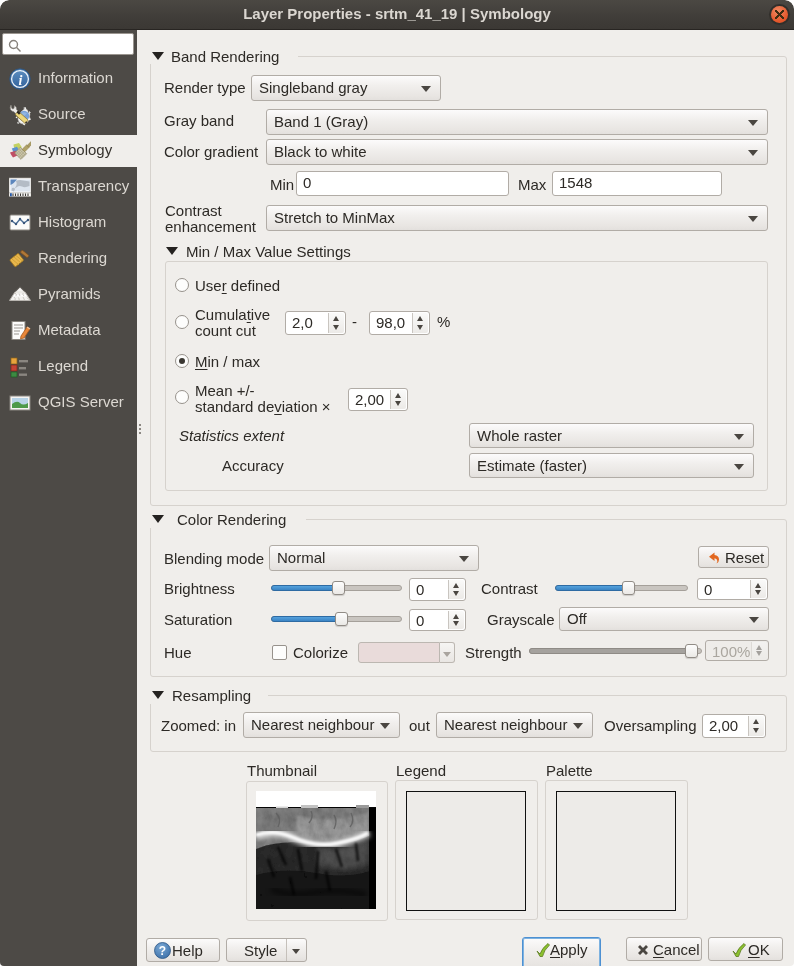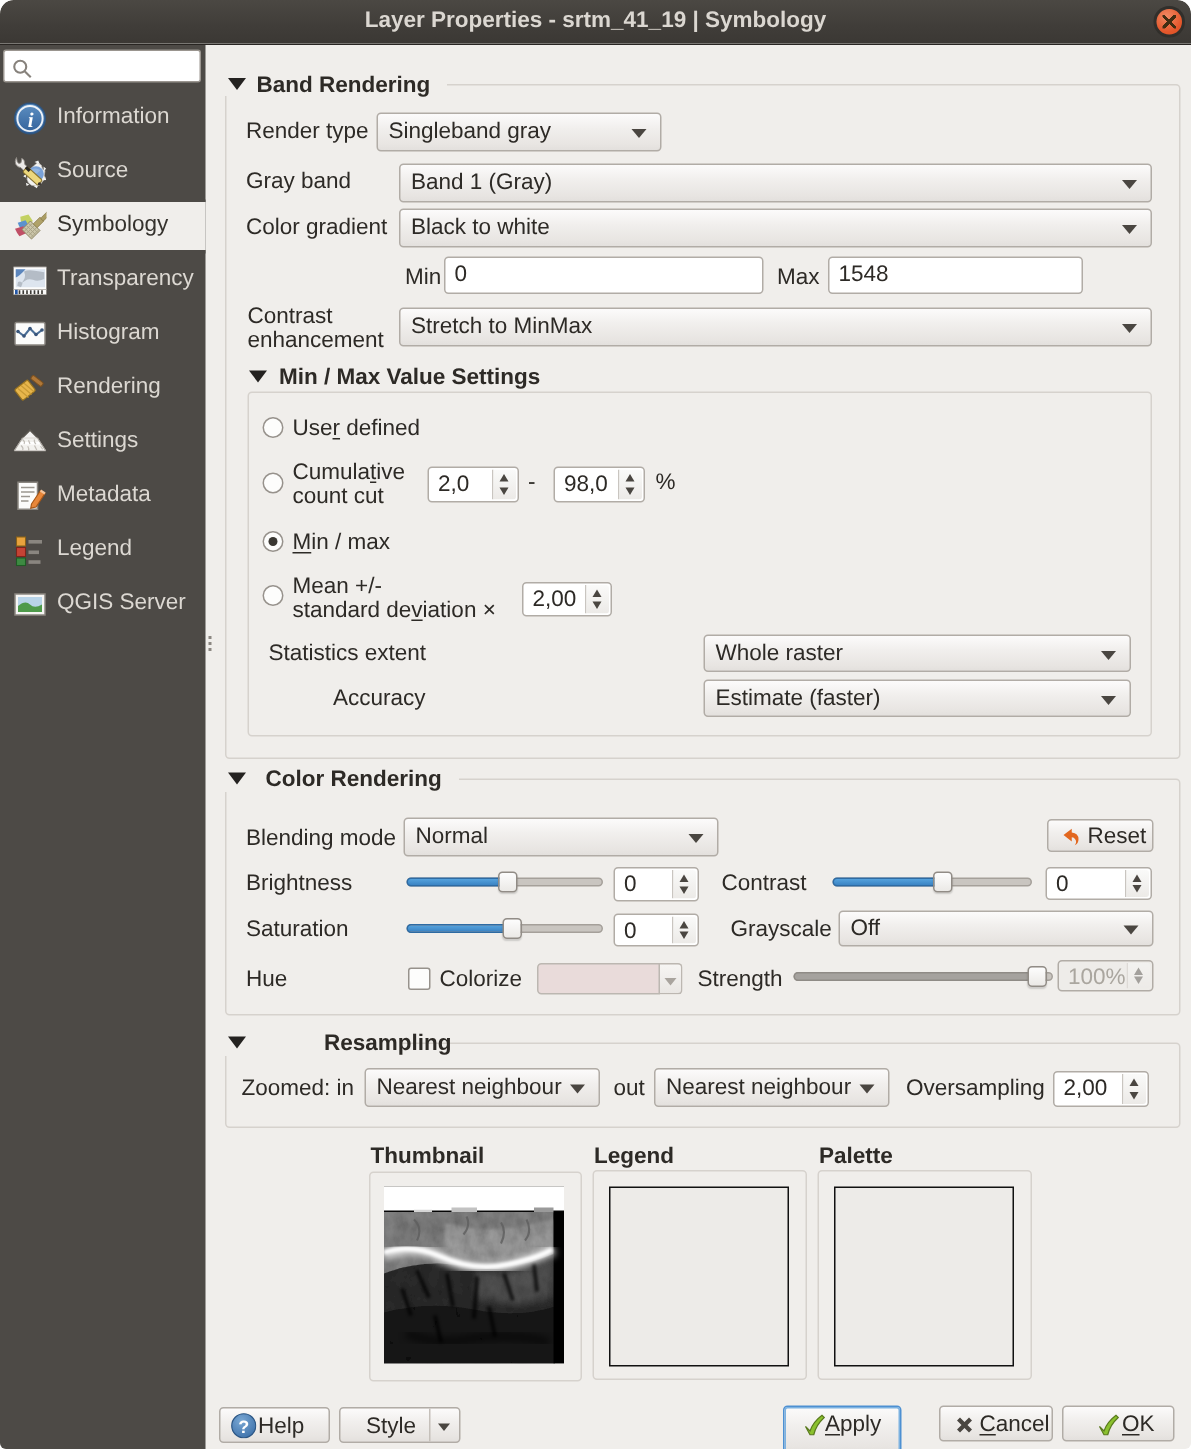--- a/index.html
+++ b/index.html
@@ -20,21 +20,21 @@
    linear-gradient(-45deg, transparent 42%, #412d12 42%, #412d12 58%, transparent 58%); }
 
 #sidebar { position:absolute; left:0; top:30px; width:137px; height:936px; background:#4d4a46; }
 #search { position:absolute; left:2px; top:3px; width:132px; height:22px; background:#fff; border:1px solid #9a958f; border-radius:2px; }
 .sideitem { position:absolute; left:0; width:137px; height:36px; color:#dcd8d2; }
 .sideitem.sel { background:linear-gradient(#4d4a46 0, #4d4a46 2px, #f0eeeb 2px, #f0eeeb 34px, #4d4a46 34px); color:#35322d;padding-left:20px; }
 .sideitem .ic { position:absolute; left:9px; top:7px; width:22px; height:22px; }
 .sideitem .tx { position:absolute; left:38px; top:8px; }
 
 .lab { position:absolute; white-space:nowrap; }
-.bold { font-weight:bold; }
+.bold { font-weight:normal; }
 .combo { position:absolute; background:linear-gradient(#fcfbfb, #f1efed 40%, #e8e5e2 85%, #e3e0dd);
   border:1px solid #b1aca6; border-radius:3px; }
 .combo .ct { position:absolute; left:7px; top:3px; white-space:nowrap; }
 .combo .ar { position:absolute; right:9px; top:10px; width:0; height:0;
   border-left:5px solid transparent; border-right:5px solid transparent; border-top:6px solid #4a4641; }
 .tri { position:absolute; width:0; height:0; border-left:6px solid transparent; border-right:6px solid transparent; border-top:8px solid #242220; }
 .group { position:absolute; border:1px solid #d6d2cd; border-radius:3px; }
 .input { position:absolute; background:#fff; border:1px solid #b1aca6; border-radius:3px; }
 .input .it { position:absolute; left:6px; top:2px; }
 .spinbtns { position:absolute; right:1px; top:1px; bottom:1px; width:16px;
@@ -142,21 +142,21 @@
     </div>
     <div class="sideitem" style="top:247px">
       <svg class="ic" viewBox="0 0 22 22">
         <path d="M11 2 L17 8 L5 8 Z" fill="#5a5650"></path>
         <path d="M11 3.5 L16 8.5 L6 8.5 Z" fill="#f4f3f1"></path>
         <path d="M0.5 16.5 L6 8 L16 8 L21.5 16.5 Z" fill="#f2f1ee" stroke="#d0ccc6" stroke-width=".5"></path>
         <path d="M4.5 11.5 H17.5" stroke="#ffffff" stroke-width="1.6"></path>
         <path d="M6 9 Q8 10.5 7 12 M10 9.5 L11 12 M14 9 Q13.5 11 15 12 M5 13 Q7 15 6 16 M9.5 13.5 Q10.5 15 10 16.5 M14 13 L15.5 16 M18 13.5 L19.5 15.5" fill="none" stroke="#c2beb8" stroke-width=".8"></path>
         <path d="M0.5 16.5 L6 8 M16 8 L21.5 16.5" stroke="#a8a49e" stroke-width=".7"></path>
       </svg>
-      <div class="tx">Settings</div>
+      <div class="tx">Pyramids</div>
     </div>
     <div class="sideitem" style="top:283px">
       <svg class="ic" viewBox="0 0 22 22">
         <rect x="3" y="1.5" width="13" height="18" fill="#fcfcfb" stroke="#8a8680" stroke-width="1"></rect>
         <path d="M5 5 H14 M5 8 H14 M5 11 H11 M5 14 H10" stroke="#9a9690" stroke-width="1"></path>
         <path d="M12 16 L18 7 L21 9 L15 18 L11.5 18.8 Z" fill="#e8873a" stroke="#a85818" stroke-width=".8"></path>
         <path d="M18 7 L21 9" stroke="#f4c49a" stroke-width="1.5"></path>
       </svg>
       <div class="tx">Metadata</div>
     </div>
@@ -255,21 +255,21 @@
   <div class="lab" style="left:195px; top:382px;">Mean +/-</div>
   <div class="lab" style="left:195px; top:398px;">standard de<u>v</u>iation ×</div>
   <div class="input" style="left:348px; top:388px; width:60px; height:23px;">
       <span class="it">2,00</span>
       <span class="spinbtns">
         <span class="up"></span>
         <span class="dn"></span>
       </span>
     </div>
 
-  <div class="lab" style="left:179px; top:427px;">Statistics extent</div>
+  <div class="lab" style="left:179px; top:427px;font-style:italic;">Statistics extent</div>
   <div class="combo" style="left:469px; top:423px; width:285px; height:25px;">
       <span class="ct">Whole raster</span>
       <span class="ar"></span>
     </div>
   <div class="lab" style="left:184px; top:457px;margin-left:38px;">Accuracy</div>
   <div class="combo" style="left:469px; top:453px; width:285px; height:25px;">
       <span class="ct">Estimate (faster)</span>
       <span class="ar"></span>
     </div>
 
@@ -349,21 +349,21 @@
       <span class="it" style="color:#aaa69f;">100%</span>
       <span class="spinbtns" style="opacity:.45;">
         <span class="up"></span>
         <span class="dn"></span>
       </span>
     </div>
 
   <div class="group" style="left:150px; top:695px; width:637px; height:57px;"></div>
   <div style="position:absolute; left:146px; top:687px; width:122px; height:17px; background:#f0eeeb;"></div>
   <div class="tri" style="left:152px; top:691px;"></div>
-  <div class="lab bold" style="left:172px; top:687px;margin-left:44px;">Resampling</div>
+  <div class="lab bold" style="left:172px; top:687px;">Resampling</div>
 
   <div class="lab" style="left:161px; top:717px;">Zoomed: in</div>
   <div class="combo" style="left:243px; top:712px; width:157px; height:26px;">
       <span class="ct">Nearest neighbour</span>
       <span class="ar"></span>
     </div>
   <div class="lab" style="left:409px; top:717px;">out</div>
   <div class="combo" style="left:436px; top:712px; width:157px; height:26px;">
       <span class="ct">Nearest neighbour</span>
       <span class="ar"></span>

